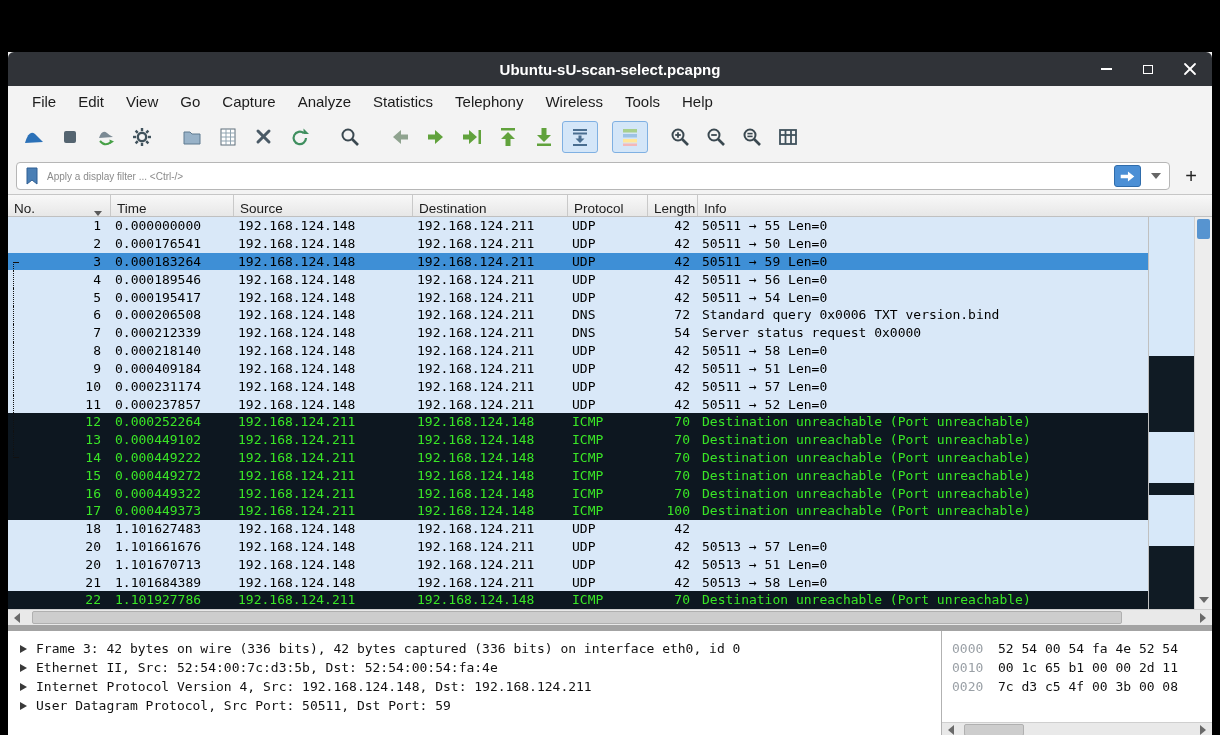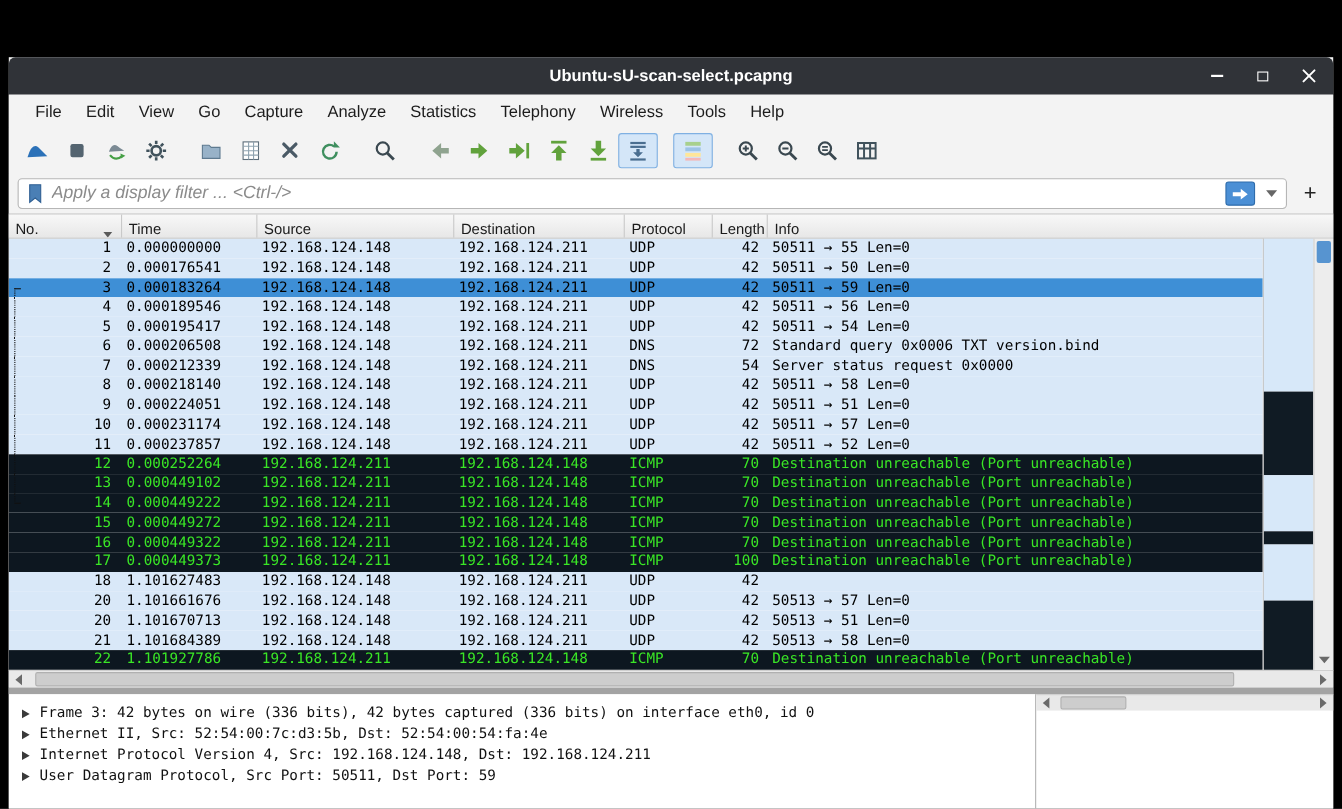--- a/index.html
+++ b/index.html
@@ -21,21 +21,21 @@
   
   .toolbar{height:42px;display:flex;align-items:center;padding:0 8px;background:#f3f3f3;flex:0 0 auto;}
   .tbtn{width:36px;height:32px;display:flex;align-items:center;justify-content:center;border-radius:3px;
         border:1px solid transparent;}
   .tbtn.pressed{background:#d4e6f8;border:1px solid #7fb0e2;}
   .tgap{width:14px;}
   
   .filterbar{height:36px;display:flex;align-items:center;padding:2px 8px;gap:8px;background:#f3f3f3;flex:0 0 auto;}
   .filter-input{flex:1;height:28px;background:#fff;border:1px solid #b6b6b6;border-radius:4px;
                 display:flex;align-items:center;padding:0 4px 0 6px;gap:6px;}
-  .filter-placeholder{flex:1;color:#8b8b8b;font-size:16px;white-space:nowrap;overflow:hidden;font-style:italic;}
+  .filter-placeholder{flex:1;color:#8b8b8b;font-size:10px;white-space:nowrap;overflow:hidden;}
   .apply-btn{width:27px;height:22px;background:#4b8fd5;border:1px solid #2f6cab;border-radius:3px;
              display:flex;align-items:center;justify-content:center;}
   .caret-down{width:0;height:0;border-left:5px solid transparent;border-right:5px solid transparent;
               border-top:6px solid #666;margin:0 4px;}
   .filter-add{width:26px;height:26px;display:flex;align-items:center;justify-content:center;
               font-size:20px;color:#222;border-radius:3px;}
   
   .packet-area{flex:1;display:flex;flex-direction:column;min-height:0;background:#fff;}
   .pl-header{height:23px;display:grid;grid-template-columns:103px 123px 179px 155px 80px 50px 1fr;
              background:linear-gradient(#f8f8f8,#e7e7e7);border-top:1px solid #c6c6c6;
@@ -427,21 +427,21 @@
               <span class="c src">192.168.124.148</span>
               <span class="c dst">192.168.124.211</span>
               <span class="c proto">UDP</span>
               <span class="c len">42</span>
               <span class="c info">50511 → 58 Len=0</span>
             </div>
 
             <div class="prow udp">
               <span class="c mark m-mid"></span>
               <span class="c no">9</span>
-              <span class="c time">0.000224051</span>
+              <span class="c time">0.000409184</span>
               <span class="c src">192.168.124.148</span>
               <span class="c dst">192.168.124.211</span>
               <span class="c proto">UDP</span>
               <span class="c len">42</span>
               <span class="c info">50511 → 51 Len=0</span>
             </div>
 
             <div class="prow udp">
               <span class="c mark m-mid"></span>
               <span class="c no">10</span>
@@ -630,20 +630,37 @@
             <span>Internet Protocol Version 4, Src: 192.168.124.148, Dst: 192.168.124.211</span>
           </div>
 
           <div class="drow">
             <span class="expander"></span>
             <span>User Datagram Protocol, Src Port: 50511, Dst Port: 59</span>
           </div>
         </div>
       <div class="vsep"></div>
       <div class="hexpane">
+        <div class="hex-rows">
+
+            <div class="hexrow">
+              <span class="hex-offset">0000</span>
+              <span class="hex-bytes">52 54 00 54 fa 4e 52 54</span>
+            </div>
+
+            <div class="hexrow">
+              <span class="hex-offset">0010</span>
+              <span class="hex-bytes">00 1c 65 b1 00 00 2d 11</span>
+            </div>
+
+            <div class="hexrow">
+              <span class="hex-offset">0020</span>
+              <span class="hex-bytes">7c d3 c5 4f 00 3b 00 08</span>
+            </div>
+          </div>
         <div class="hex-hscroll">
           <span class="sbtn">
               <span class="tri-left"></span>
             </span>
           <span class="hex-track">
               <span class="hex-thumb"></span>
             </span>
           <span class="sbtn">
               <span class="tri-right"></span>
             </span>

